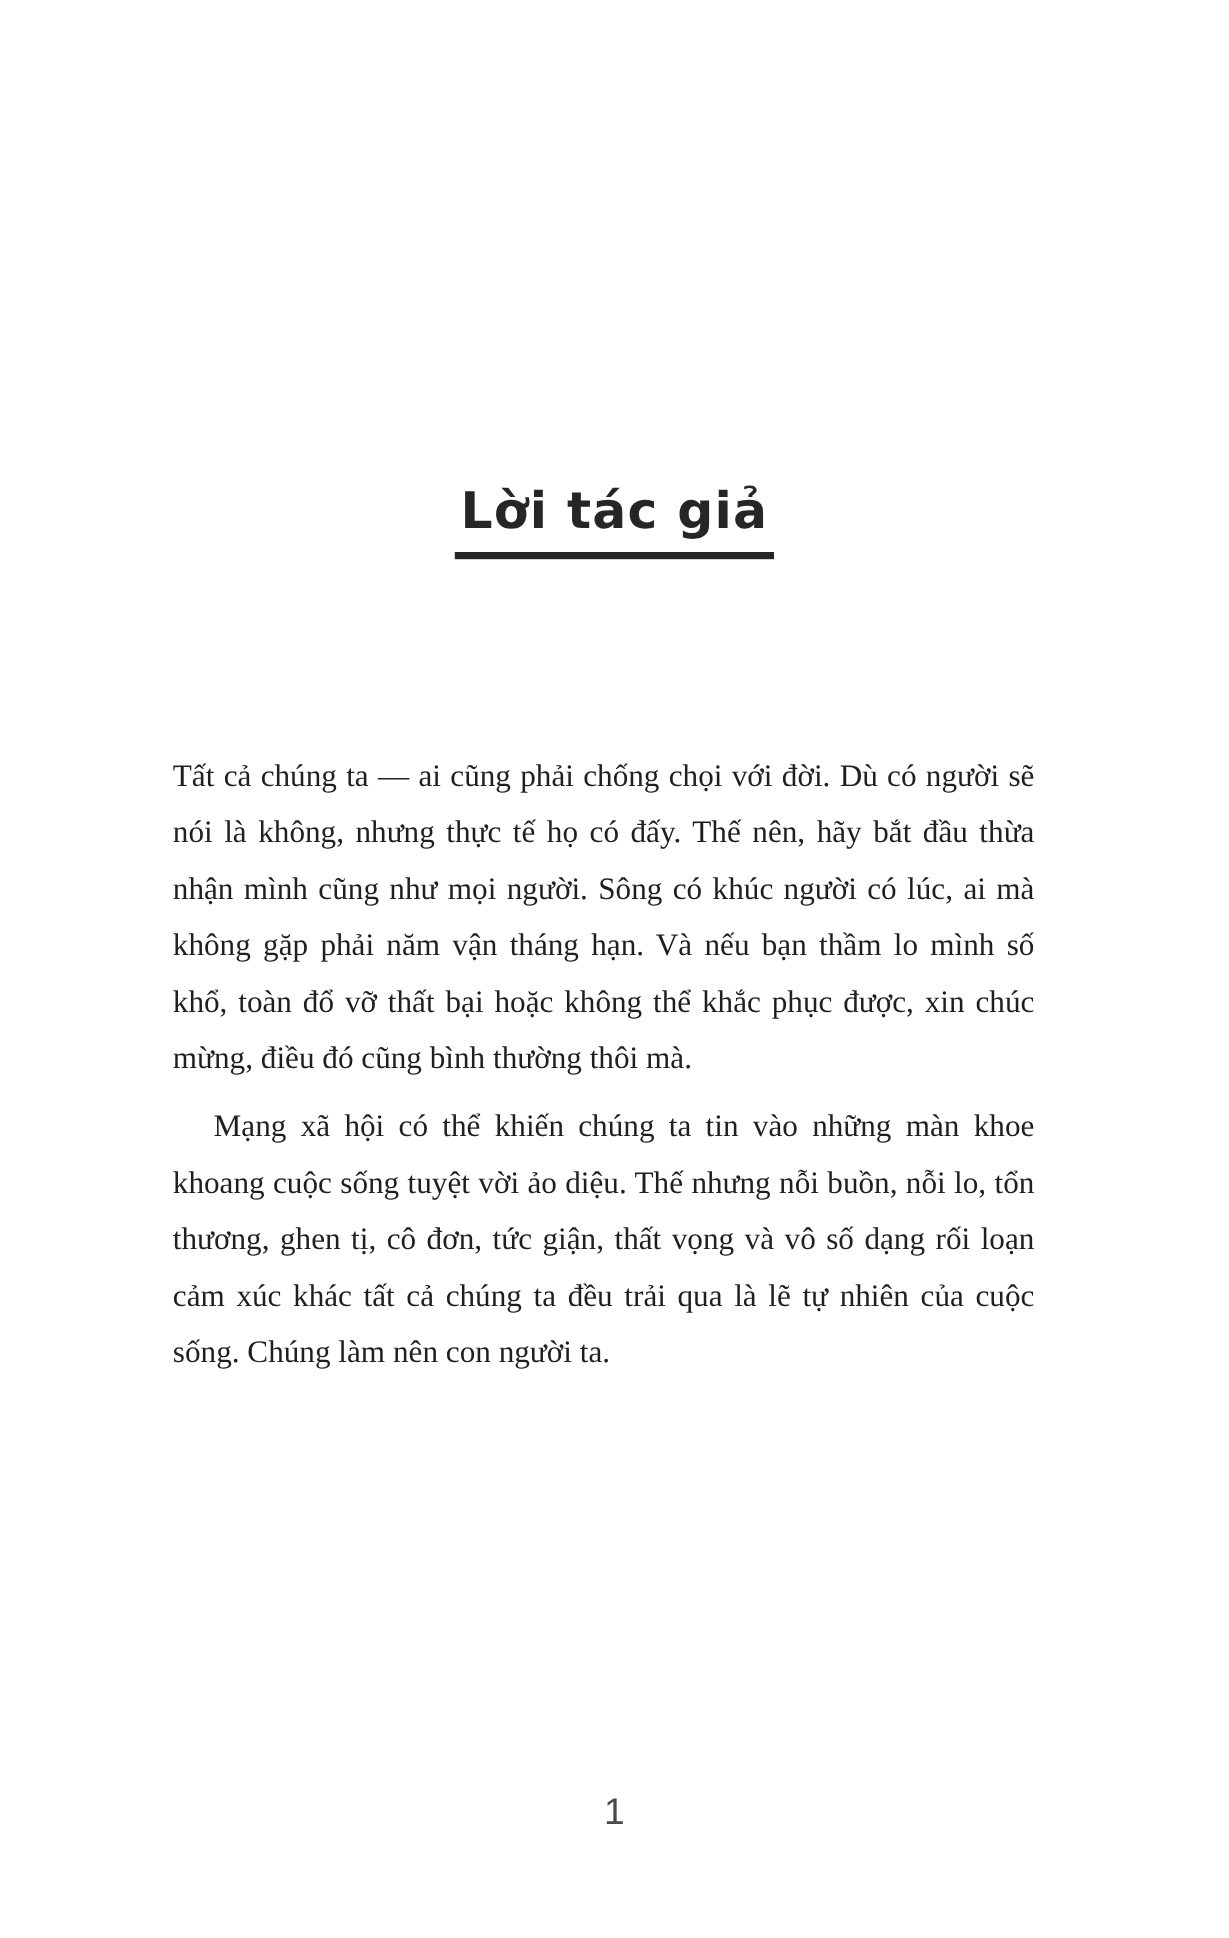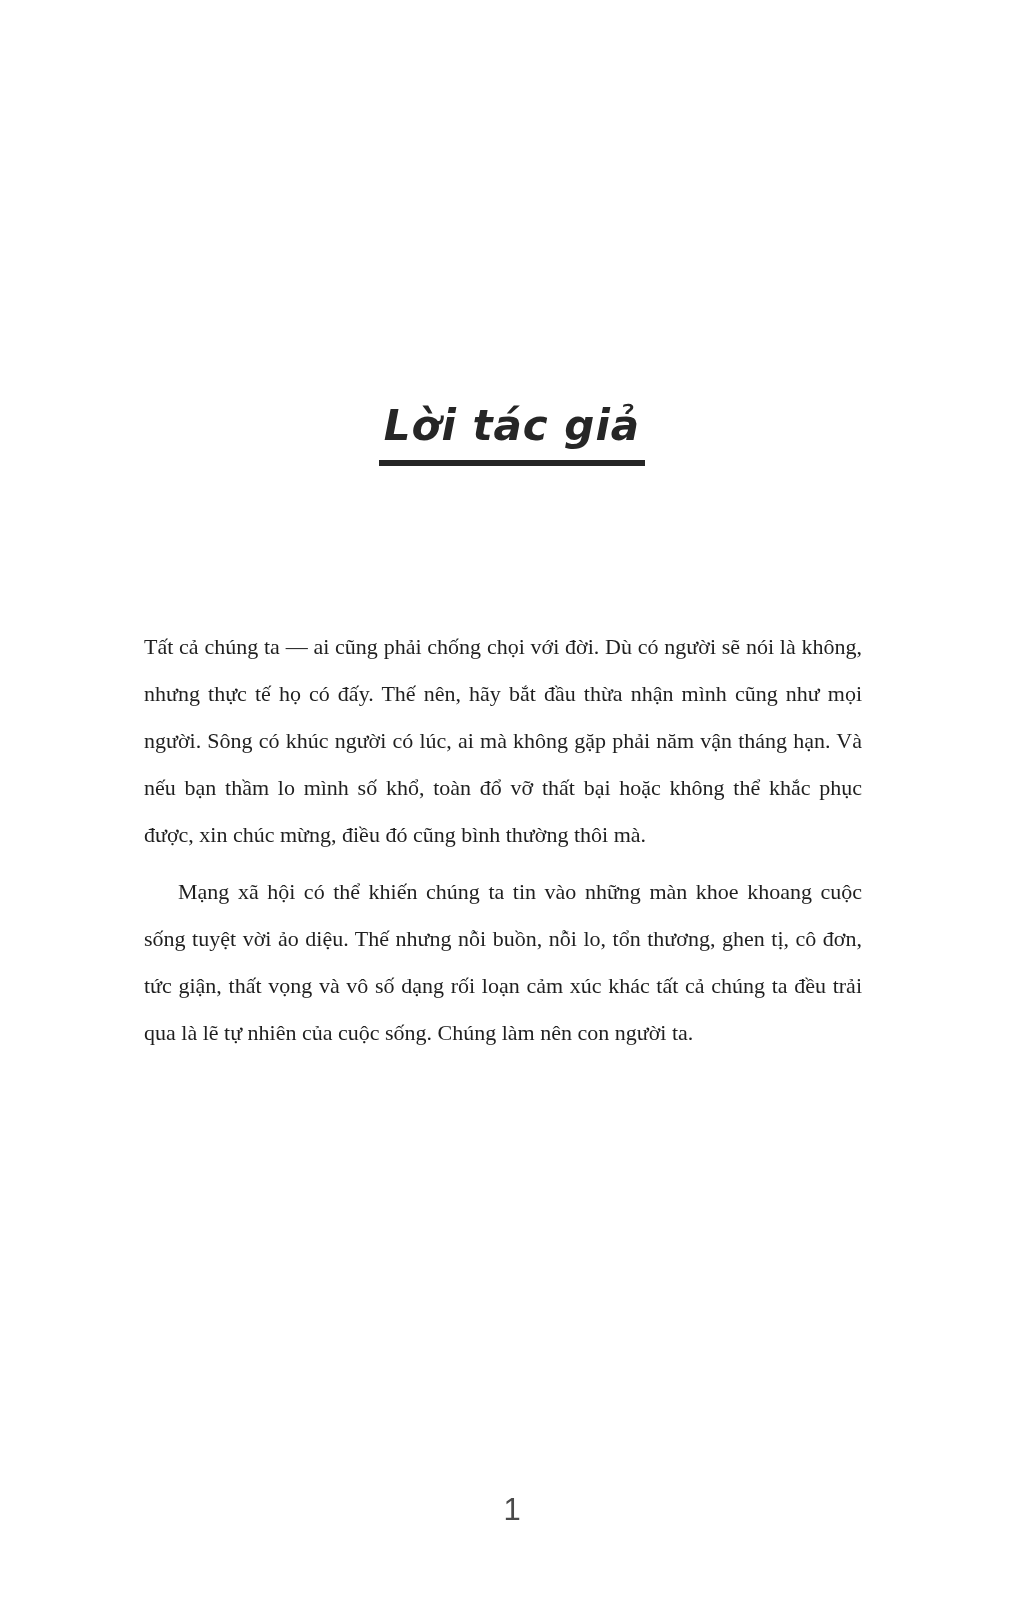--- a/index.html
+++ b/index.html
@@ -25,29 +25,28 @@
     display: inline-block;
     margin: 0;
     font-family: "DejaVu Sans", sans-serif;
     font-size: 42px;
     font-weight: bold;
     letter-spacing: 1px;
     color: #262626;
     padding: 0 5px 11px 5px;
     border-bottom: 6px solid #262626;
     line-height: 1.1;
-    font-style: italic;
   }
   .body-text {
     position: absolute;
     left: 144px;
     top: 623px;
     width: 718px;
     font-family: "Liberation Serif", serif;
-    font-size: 22px;
+    font-size: 26px;
     line-height: 47px;
     color: #1f1f1f;
     text-align: justify;
   }
   .body-text p {
     margin: 0 0 10px 0;
   }
   .body-text p.indented {
     text-indent: 34px;
   }

